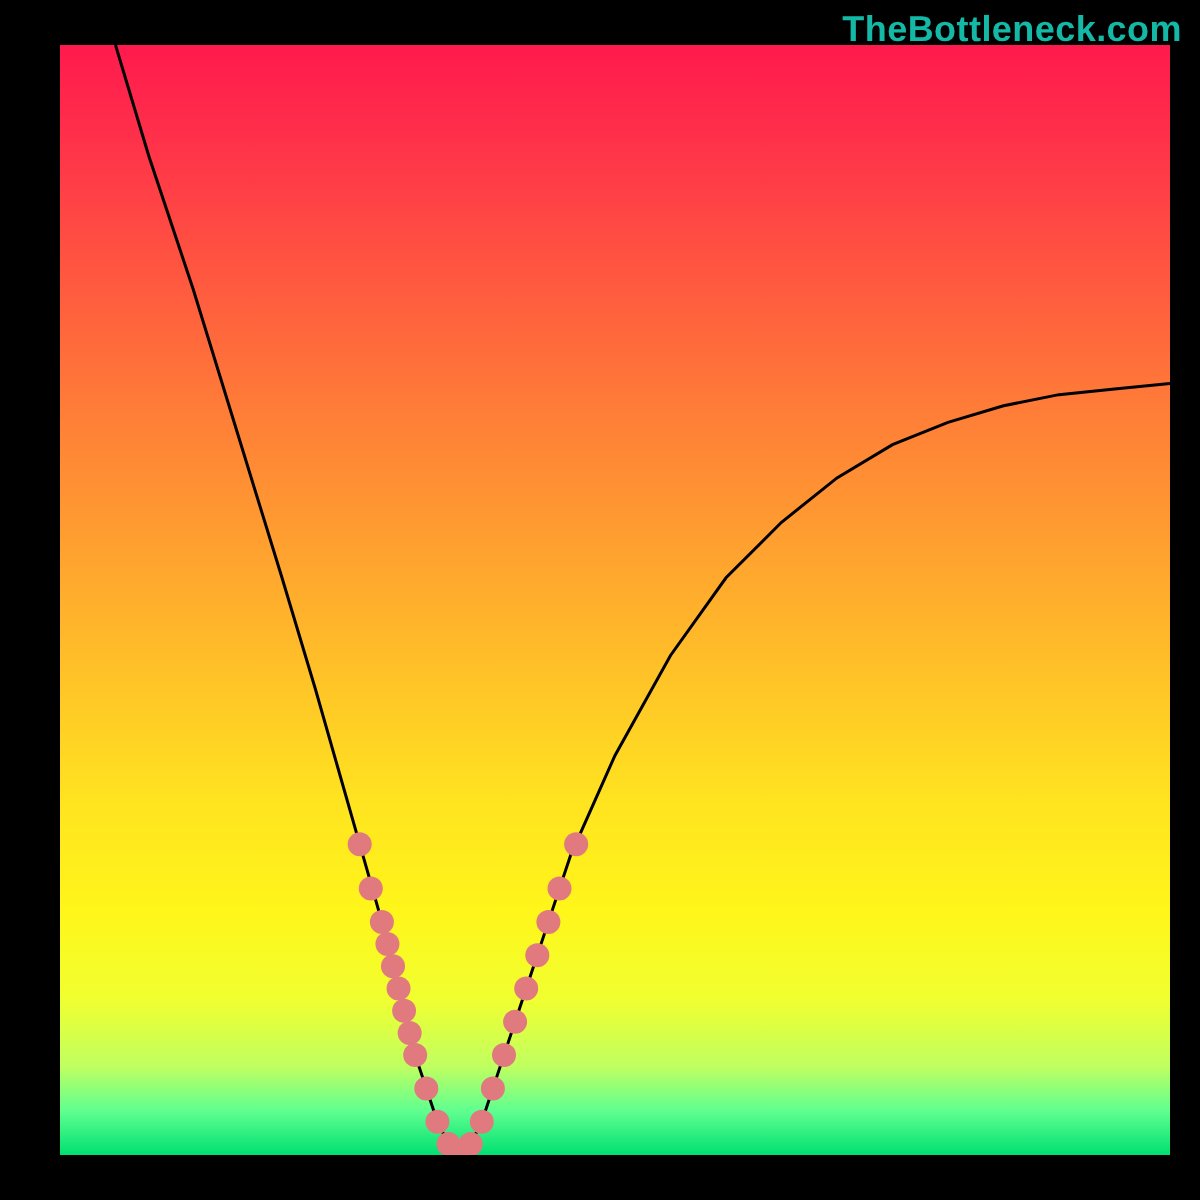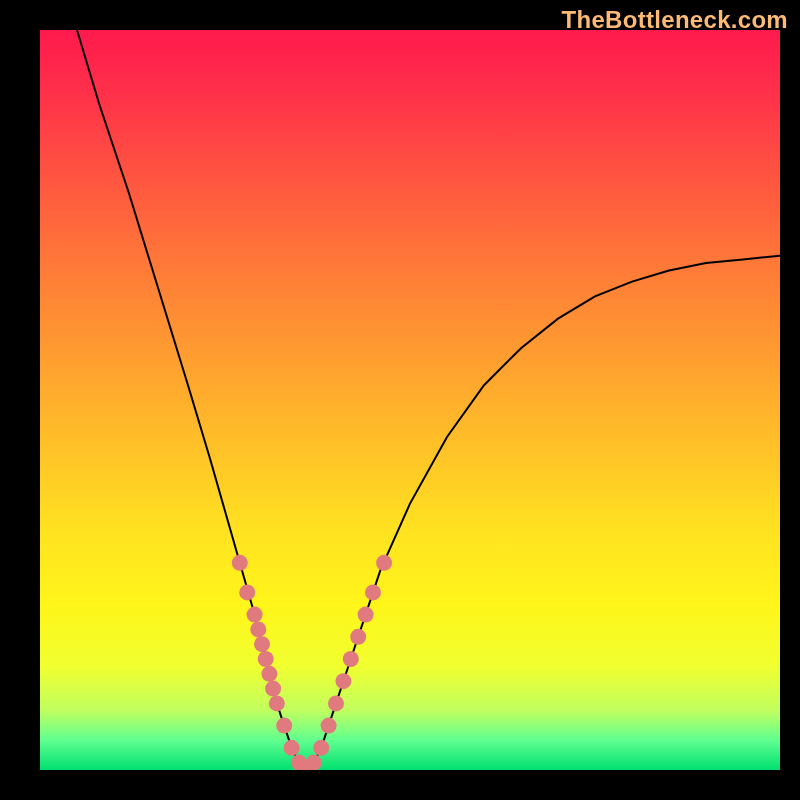--- a/index.html
+++ b/index.html
@@ -36,21 +36,21 @@
       #fff61a 78%,
       #f0ff30 86%,
       #c0ff60 92%,
       #60ff90 96%,
       #00e070 100%);
   }
   .watermark {
     position: absolute;
     right: 12px;
     top: 6px;
-    color: #fdba74;
+    color: #14b8a6;
     font-size: 24px;
     font-weight: 600;
     letter-spacing: 0.3px;
     user-select: none;
   }
   svg.overlay {
     position: absolute;
     left: 0;
     top: 0;
     width: 740px;

